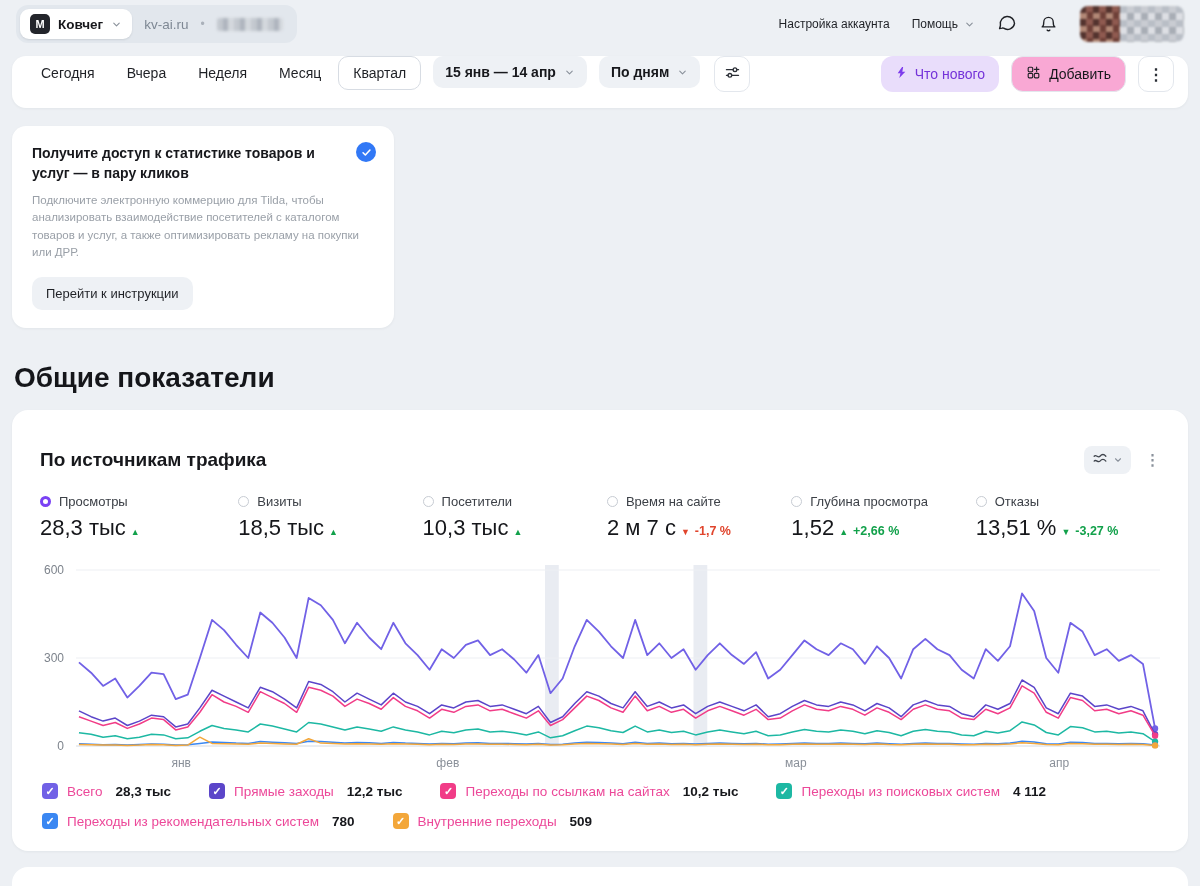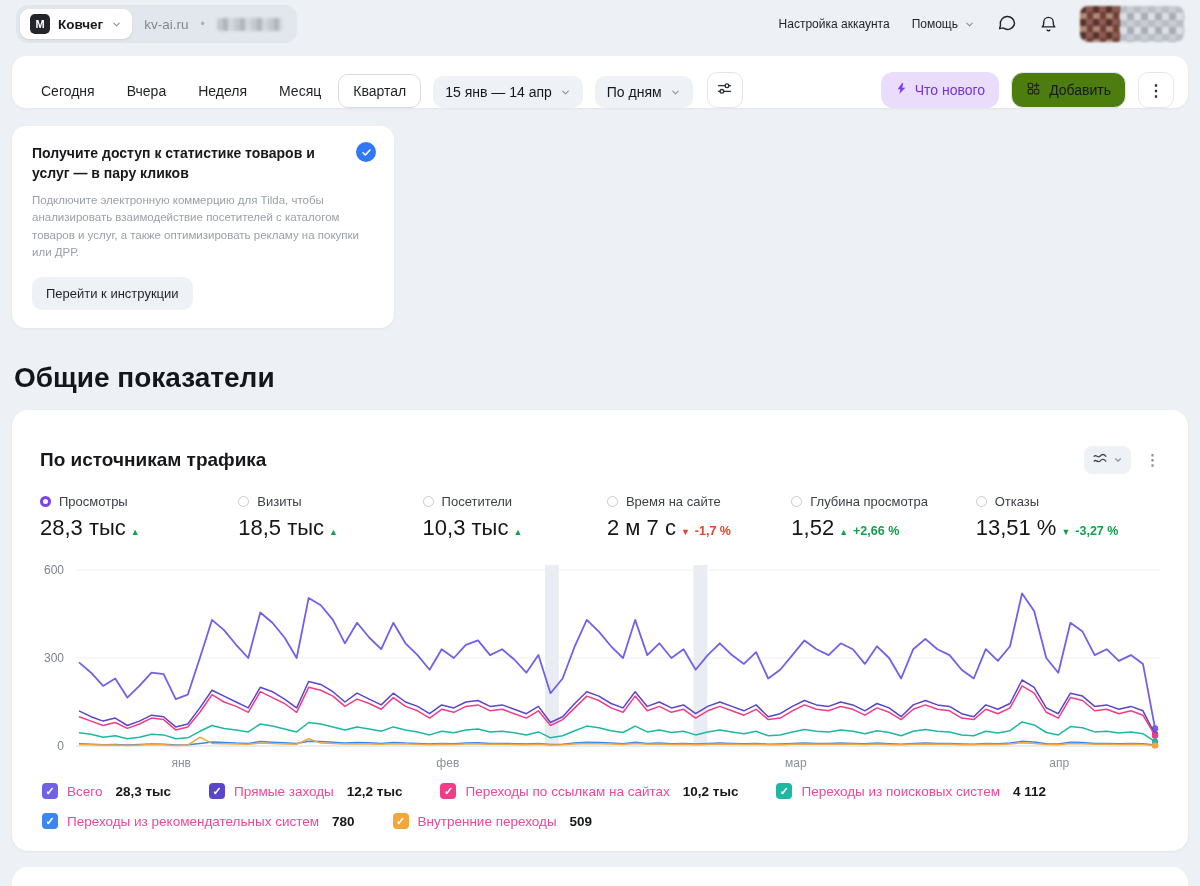--- a/index.html
+++ b/index.html
@@ -23,28 +23,28 @@
   .topbar-right { display: flex; align-items: center; gap: 22px; font-size: 12px; color: #1f2126; }
   .topbar-link { display: flex; align-items: center; gap: 6px; cursor: pointer; }
   .icon-btn { display: inline-flex; align-items: center; justify-content: center; cursor: pointer; }
   .pixel-avatar { width: 104px; height: 36px; border-radius: 8px; display: flex; overflow: hidden; filter: blur(1.2px); }
   .pixel-avatar .a { width: 40px; height: 36px;
     background: repeating-conic-gradient(#8f5a50 0% 25%, #6e4038 25% 50%, #b28876 50% 75%, #53332e 75% 100%); background-size: 13px 13px; }
   .pixel-avatar .b { flex: 1; height: 36px;
     background: repeating-conic-gradient(#c9ccd2 0% 25%, #a8adb5 25% 50%, #dddfe4 50% 75%, #b9bec6 75% 100%); background-size: 14px 14px; }
 
   
-  .toolbar { margin: 8px 12px 18px; background: #fff; border-radius: 14px; height: 52px; display: flex; align-items: flex-end; padding: 0 14px; gap: 2px; box-shadow: 0 1px 3px rgba(24,32,44,.05); }
+  .toolbar { margin: 8px 12px 18px; background: #fff; border-radius: 14px; height: 52px; display: flex; align-items: flex-start; padding: 0 14px; gap: 2px; box-shadow: 0 1px 3px rgba(24,32,44,.05); }
   .period-btn { border: 1px solid transparent; background: transparent; font: 14px "Liberation Sans", sans-serif; color: #1f2126; padding: 8px 14px; border-radius: 10px; cursor: pointer; }
   .period-btn.selected { background: #fff; border-color: #d7dce3; }
-  .pill { background: #eef1f5; border-radius: 10px; padding: 8px 12px; display: flex; align-items: center; gap: 8px; font-size: 14px; cursor: pointer; margin-left: 10px; }
+  .pill { background: #eef1f5; border-radius: 10px; padding: 8px 12px; display: flex; align-items: center; gap: 8px; font-size: 14px; cursor: pointer; margin-left: 10px; font-weight: bold; }
   .sq-btn { width: 36px; height: 36px; border: 1px solid #e3e7ed; background: #fff; border-radius: 10px; display: flex; align-items: center; justify-content: center; cursor: pointer; margin-left: 12px; color: #2b2f36; }
   .toolbar-right { margin-left: auto; display: flex; align-items: center; gap: 12px; }
   .whats-new { background: #e9ddfb; color: #7433d9; border-radius: 12px; padding: 9px 14px; font-size: 14px; font-weight: 500; display: flex; align-items: center; gap: 7px; cursor: pointer; }
-  .add-btn { background: #4d7c0f; border: 1px solid #e3e7ed; border-radius: 12px; padding: 8px 14px; font-size: 14px; display: flex; align-items: center; gap: 8px; cursor: pointer; }
+  .add-btn { background: #f9a8d4; border: 1px solid #e3e7ed; border-radius: 12px; padding: 8px 14px; font-size: 14px; display: flex; align-items: center; gap: 8px; cursor: pointer; }
   .kebab { font-size: 16px; font-weight: 700; color: #2b2f36; letter-spacing: 0; }
 
   
   .promo { margin: 14px 12px 0; width: 382px; background: #fff; border-radius: 14px; padding: 18px 20px 18px; box-shadow: 0 1px 3px rgba(24,32,44,.05); position: relative; }
   .promo-title { font-size: 14px; font-weight: 700; line-height: 1.4; padding-right: 38px; }
   .promo-badge { position: absolute; top: 16px; right: 18px; width: 20px; height: 20px; border-radius: 50%; background: #3178f6; display: flex; align-items: center; justify-content: center; }
   .promo-body { margin-top: 9px; font-size: 11.5px; line-height: 1.5; color: #9aa0a8; }
   .promo-btn { margin-top: 16px; background: #eef1f5; border: none; border-radius: 10px; padding: 9px 14px; font: 13px "Liberation Sans", sans-serif; color: #1f2126; cursor: pointer; }
 
   

